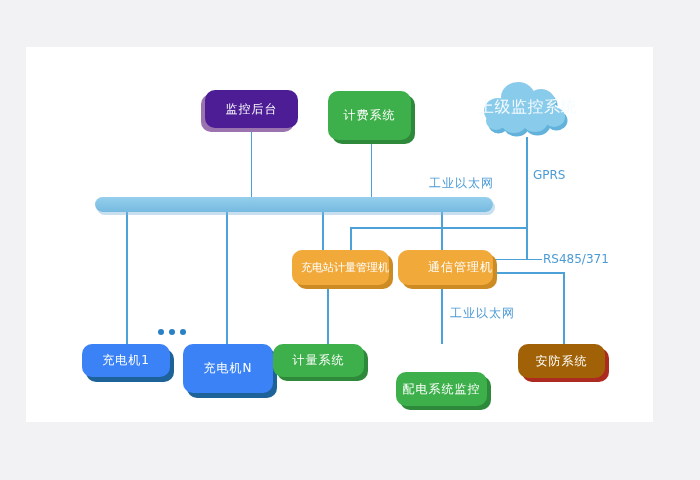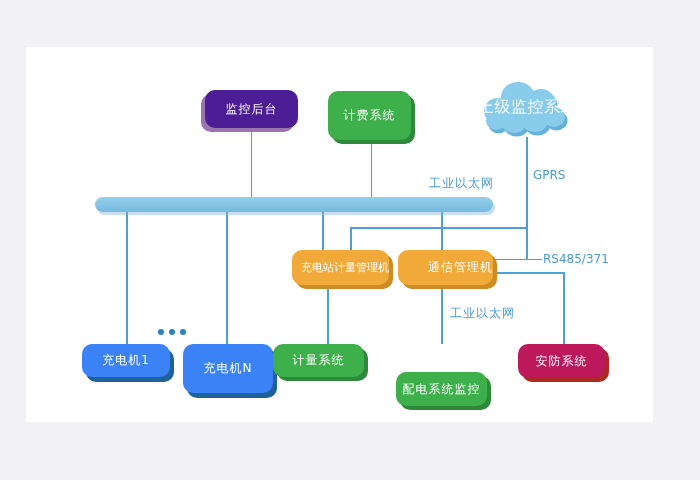--- a/index.html
+++ b/index.html
@@ -27,21 +27,21 @@
   
   .node{
     position:absolute;display:flex;align-items:center;justify-content:center;
     color:#ffffff;font-size:12px;border-radius:10px;white-space:nowrap;
     letter-spacing:1px;
   }
   .purple{background:#4c1d95;box-shadow:-4px 4px 0 #9b74af;}
   .green {background:#3db04b;box-shadow:4px 4px 0 #2e8a3a;}
   .orange{background:#f1a93a;box-shadow:4px 4px 0 #cd8b24;justify-content:flex-end;}
   .blue  {background:#3b82f6;box-shadow:4px 5px 0 #1e629a;}
-  .red   {background:#be185d;box-shadow:4px 4px 0 #ac2a20;}
+  .red   {background:#a16207;box-shadow:4px 4px 0 #ac2a20;}
   
   .linklabel{
     position:absolute;color:#4b9bd5;font-size:12px;letter-spacing:1px;
     white-space:nowrap;
   }
   
   .cloud{position:absolute;left:478px;top:75px;width:94px;height:62px;}
   .cloud svg{position:absolute;inset:0;overflow:visible;}
   .cloud .cloud-label{
     position:absolute;left:0;top:22px;width:100%;text-align:center;

